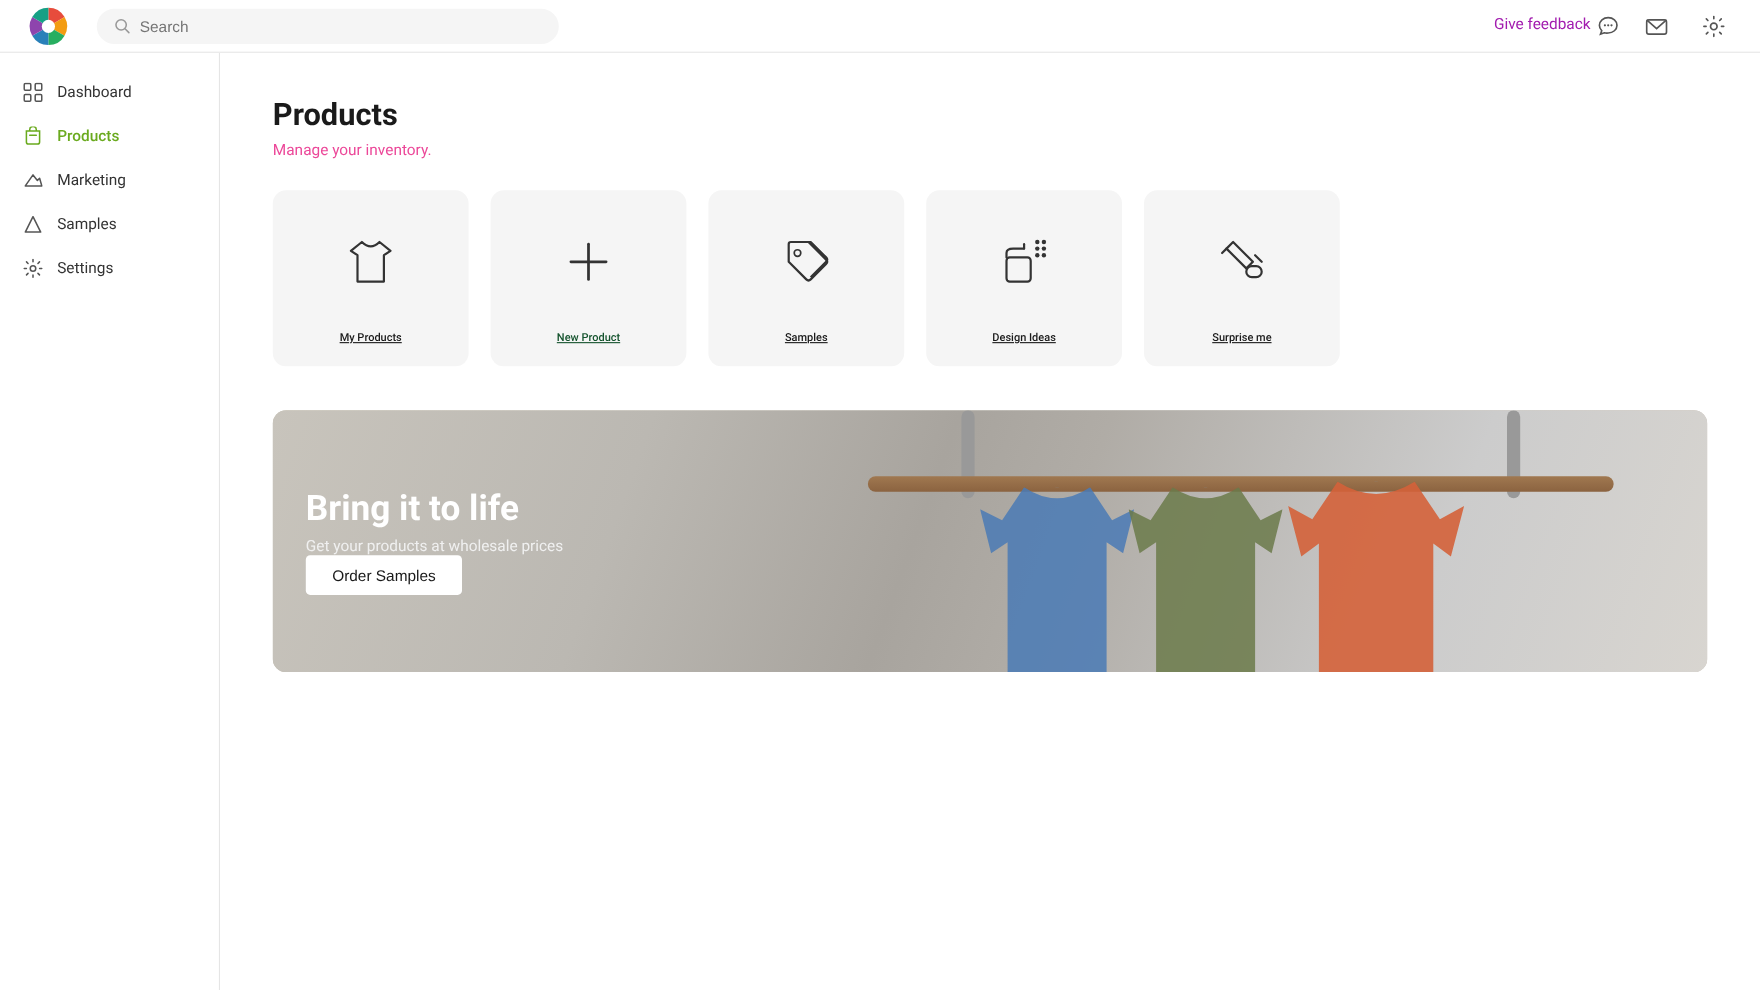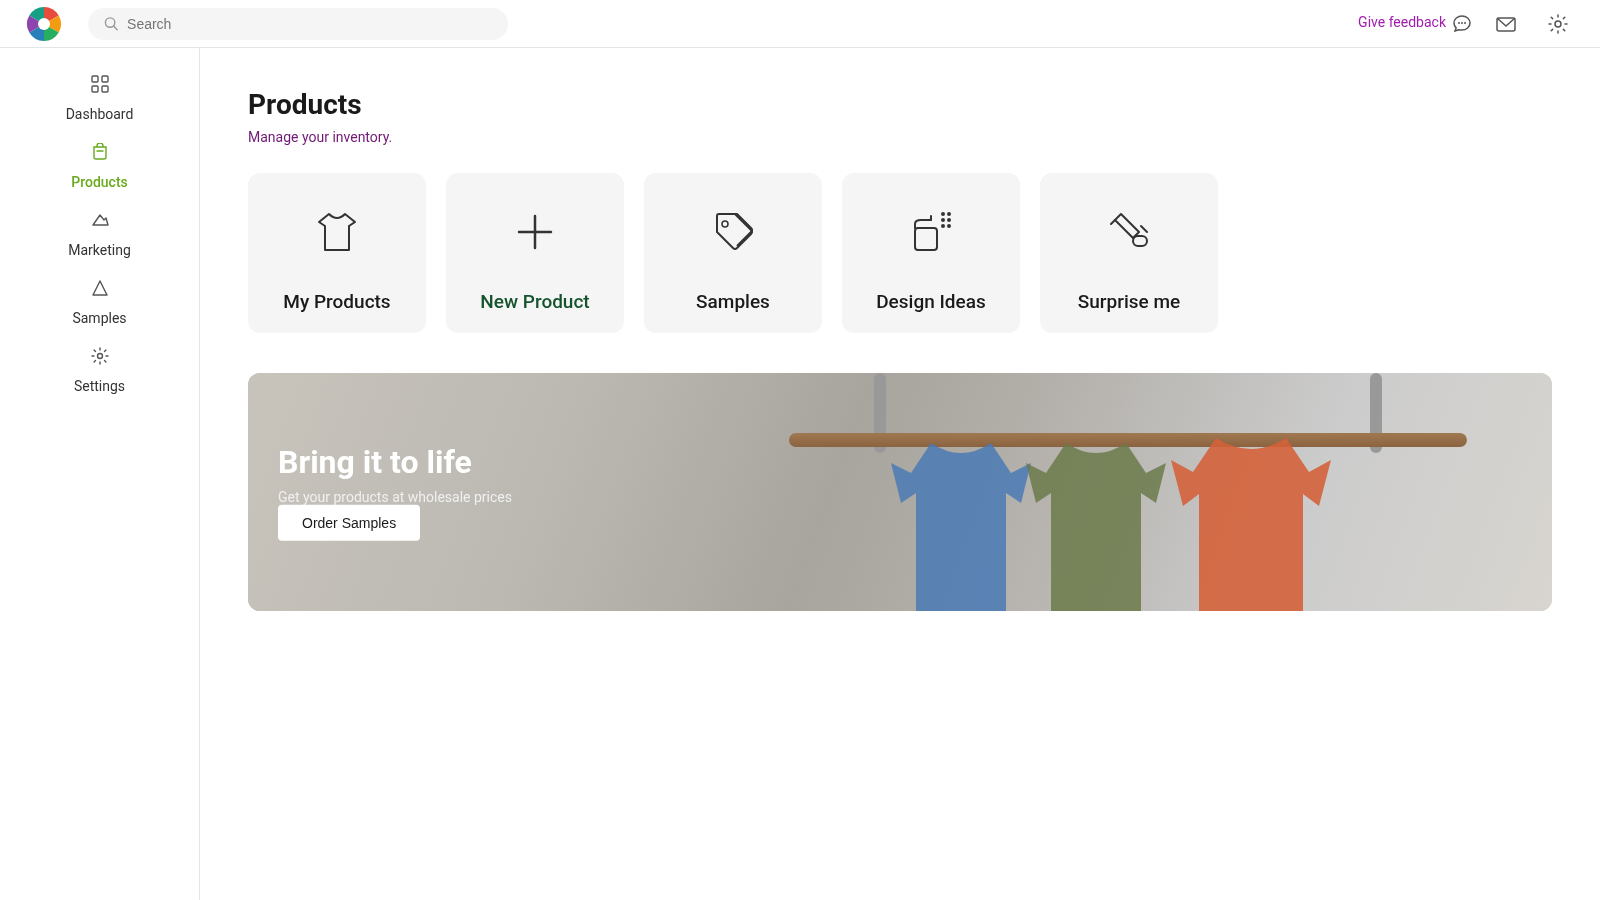--- a/index.html
+++ b/index.html
@@ -82,41 +82,40 @@
     .sidebar-item {
       display: flex;
       align-items: center;
       gap: 12px;
       padding: 10px 20px;
       cursor: pointer;
       font-size: 14px;
       color: #333;
       border-radius: 0;
       transition: background 0.15s;
-      flex-direction: column;
     }
     .sidebar-item.active { color: #6aaa1e; }
     .sidebar-icon { width: 20px; height: 20px; display: flex; align-items: center; justify-content: center; }
 
     
     .main-content {
       flex: 1;
       padding: 40px 48px;
       overflow-y: auto;
       background: #fff;
     }
     .page-title {
       font-size: 28px;
       font-weight: 700;
       color: #1a1a1a;
       margin-bottom: 8px;
     }
     .page-subtitle {
       font-size: 14px;
-      color: #701a75;
+      color: #ec4899;
       margin-bottom: 28px;
     }
 
     
     .product-cards {
       display: flex;
       gap: 20px;
       margin-bottom: 40px;
     }
     .product-card {
@@ -133,24 +132,25 @@
       gap: 0;
       padding: 0;
     }
     .card-icon-area {
       flex: 1;
       display: flex;
       align-items: center;
       justify-content: center;
     }
     .card-label {
-      font-size: 19px;
+      font-size: 10px;
       font-weight: 500;
       color: #1a1a1a;
       padding-bottom: 20px;
+      text-decoration: underline;
     }
     .card-label.green { color: #14532d; }
 
     
     .banner {
       width: 100%;
       height: 238px;
       border-radius: 12px;
       overflow: hidden;
       position: relative;

